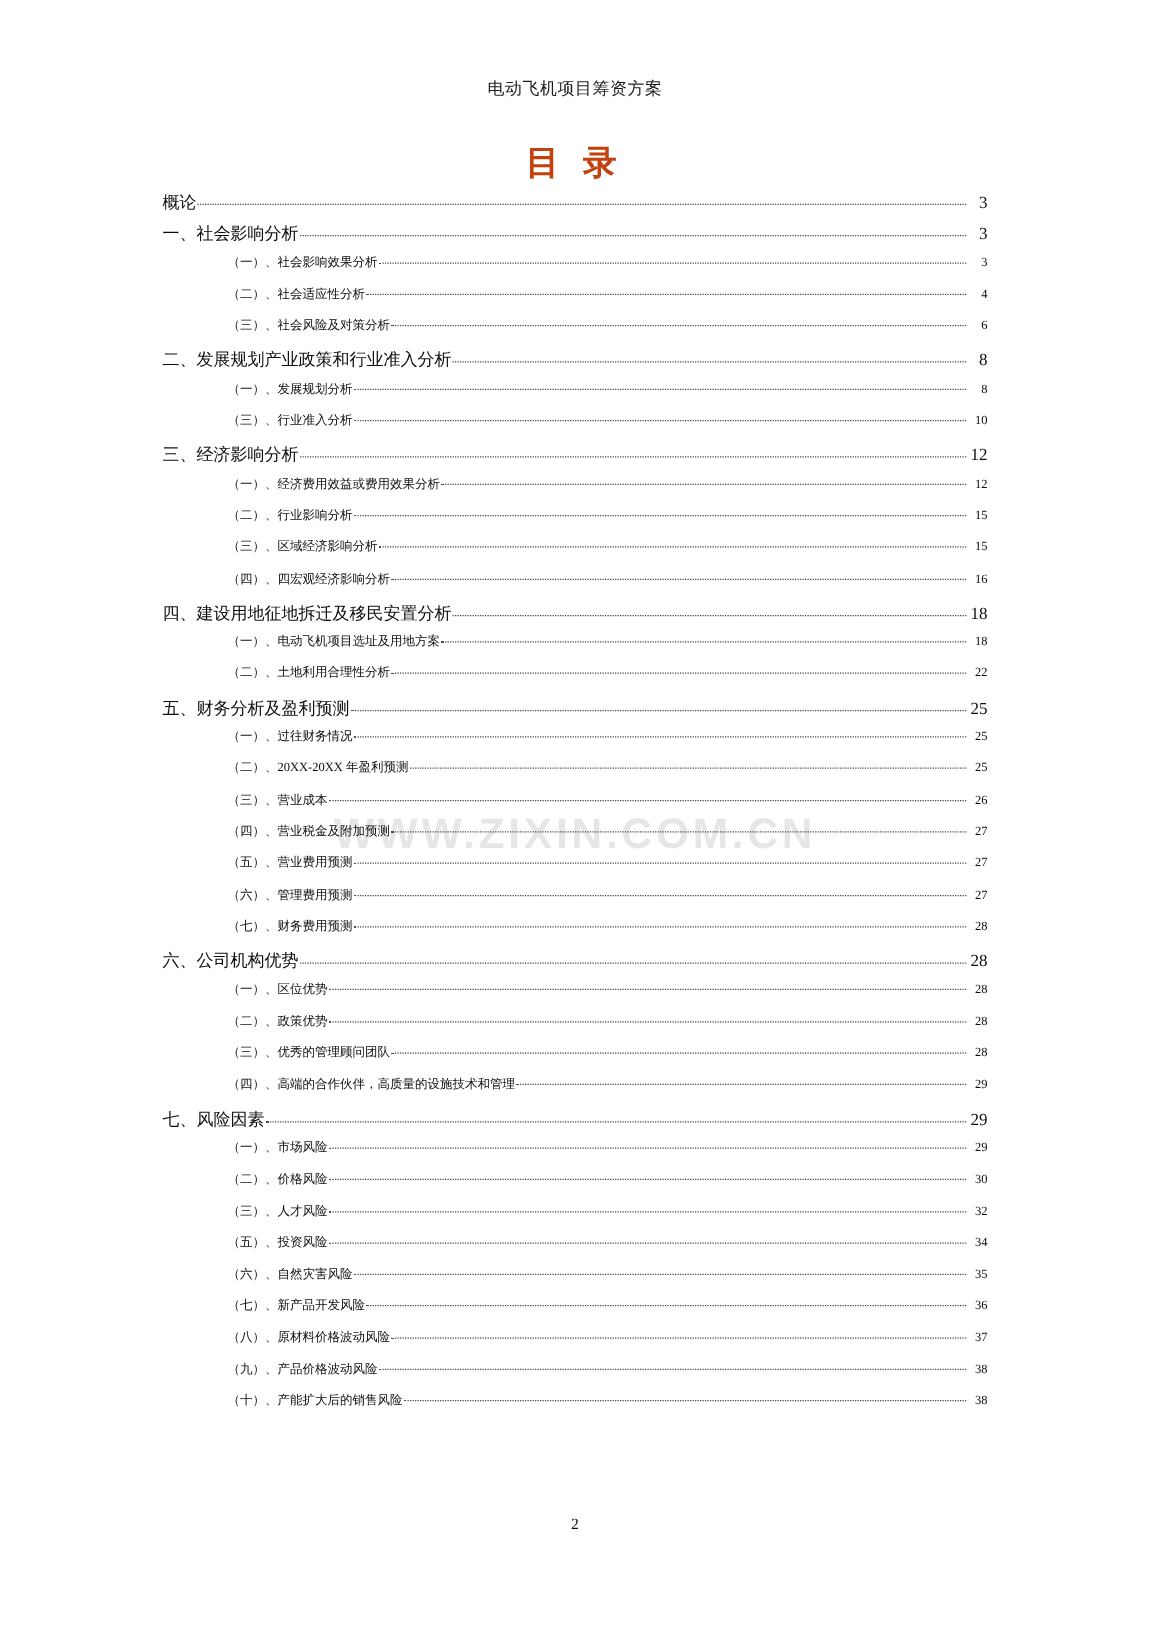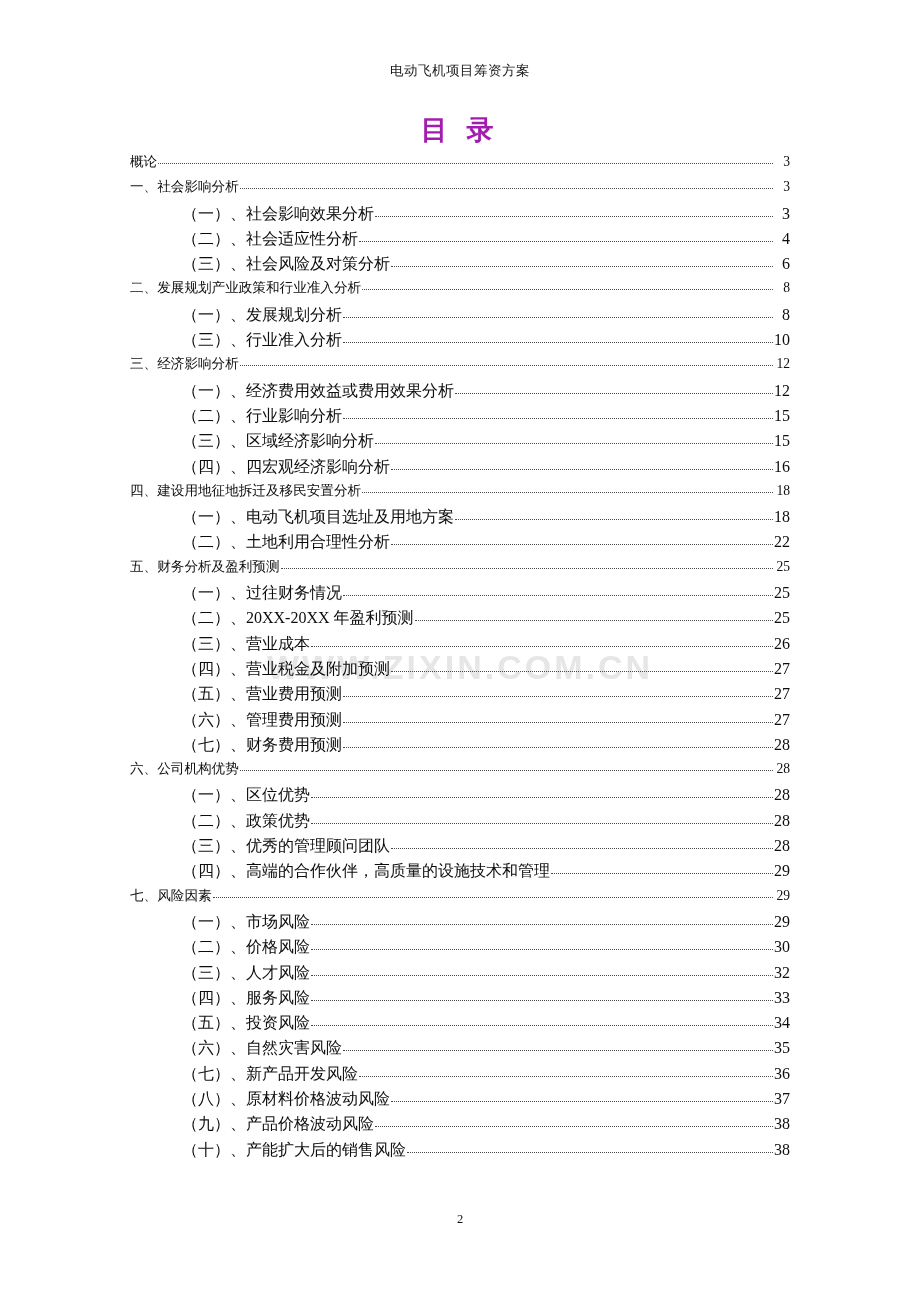--- a/index.html
+++ b/index.html
@@ -34,32 +34,32 @@
   }
   .doc-title {
     position: absolute;
     top: 112px;
     left: 0;
     width: 920px;
     text-align: center;
     font-size: 27px;
     font-weight: bold;
     letter-spacing: 6px;
-    color: #a21caf;
+    color: #c2410c;
   }
   .toc {
     position: absolute;
     top: 155px;
     left: 130px;
     width: 660px;
   }
   .toc-row {
     display: flex;
     align-items: baseline;
-    font-size: 16px;
+    font-size: 10px;
     line-height: 1.0;
     height: 25.3px;
     color: #0d0d0d;
     white-space: nowrap;
   }
   .toc-row.lvl1 {
     font-size: 13.6px;
   }
   .toc-row.lvl2 .txt {
     padding-left: 52px;
@@ -277,25 +277,20 @@
         <span class="txt">（二）、价格风险</span>
         <span class="dots"></span>
         <span class="pg">30</span>
       </div>
       <div class="toc-row lvl2">
         <span class="txt">（三）、人才风险</span>
         <span class="dots"></span>
         <span class="pg">32</span>
       </div>
       <div class="toc-row lvl2">
-        <span class="txt">（四）、服务风险</span>
-        <span class="dots"></span>
-        <span class="pg">33</span>
-      </div>
-      <div class="toc-row lvl2">
         <span class="txt">（五）、投资风险</span>
         <span class="dots"></span>
         <span class="pg">34</span>
       </div>
       <div class="toc-row lvl2">
         <span class="txt">（六）、自然灾害风险</span>
         <span class="dots"></span>
         <span class="pg">35</span>
       </div>
       <div class="toc-row lvl2">

